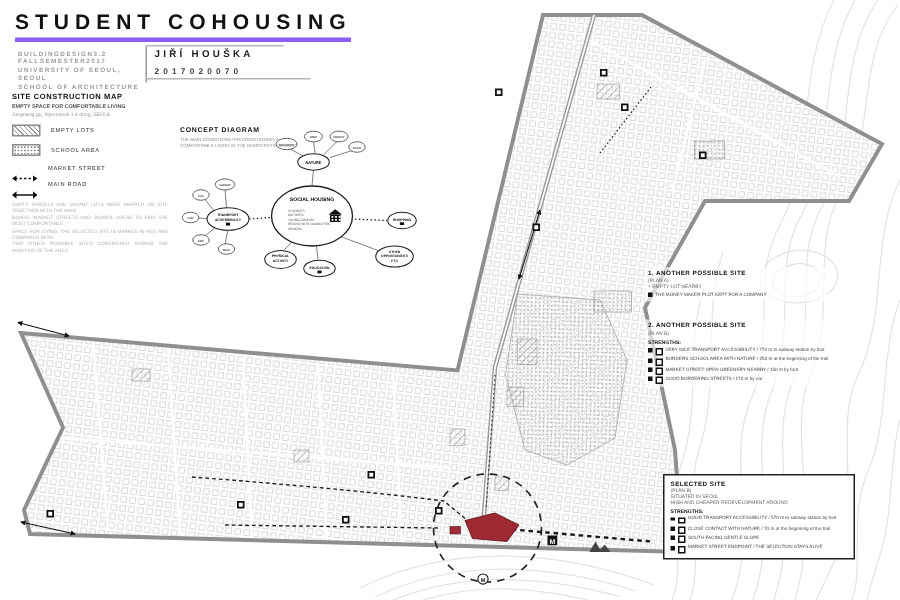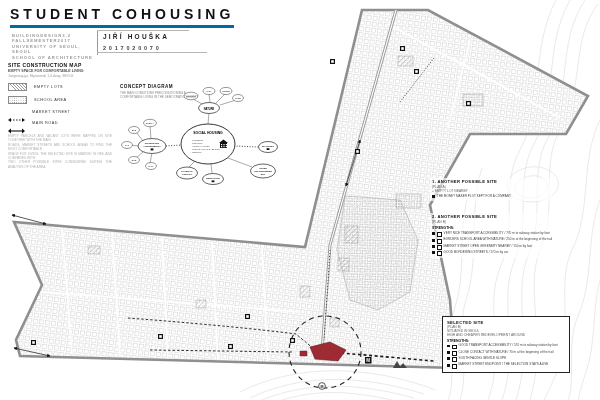--- a/index.html
+++ b/index.html
@@ -1,20 +1,20 @@
 <!DOCTYPE html>
 <html><head>
 <meta charset="utf-8">
 <style>
   html,body{margin:0;padding:0;background:#fff;}
   #board{position:relative;width:600px;height:400px;background:#fff;overflow:hidden;
          font-family:"Liberation Sans",sans-serif;color:#111;}
   .abs{position:absolute;}
   
-  .title{font-size:14px;font-weight:bold;letter-spacing:4px;border-bottom:3px solid #0369a1;
+  .title{font-size:14px;font-weight:bold;letter-spacing:4px;border-bottom:3px solid #8b5cf6;
          padding-bottom:3px;white-space:nowrap;}
   .prog{font-size:4.2px;line-height:5.4px;letter-spacing:1px;color:#9a9a9a;font-weight:bold;}
   .vdiv{width:1px;height:24px;background:#9a9a9a;}
   .hline{height:1px;background:#b5b5b5;}
   .author{font-size:6.5px;font-weight:bold;letter-spacing:2.2px;color:#222;}
   .stuid{font-size:5.5px;font-weight:bold;letter-spacing:2.8px;color:#444;margin-top:2px;}
   
   .lg-title{font-size:5px;font-weight:bold;letter-spacing:.4px;}
   .lg-sub{font-size:3.6px;font-weight:bold;color:#555;margin-top:1px;}
   .lg-loc{font-size:3.4px;color:#999;margin-top:1px;}

